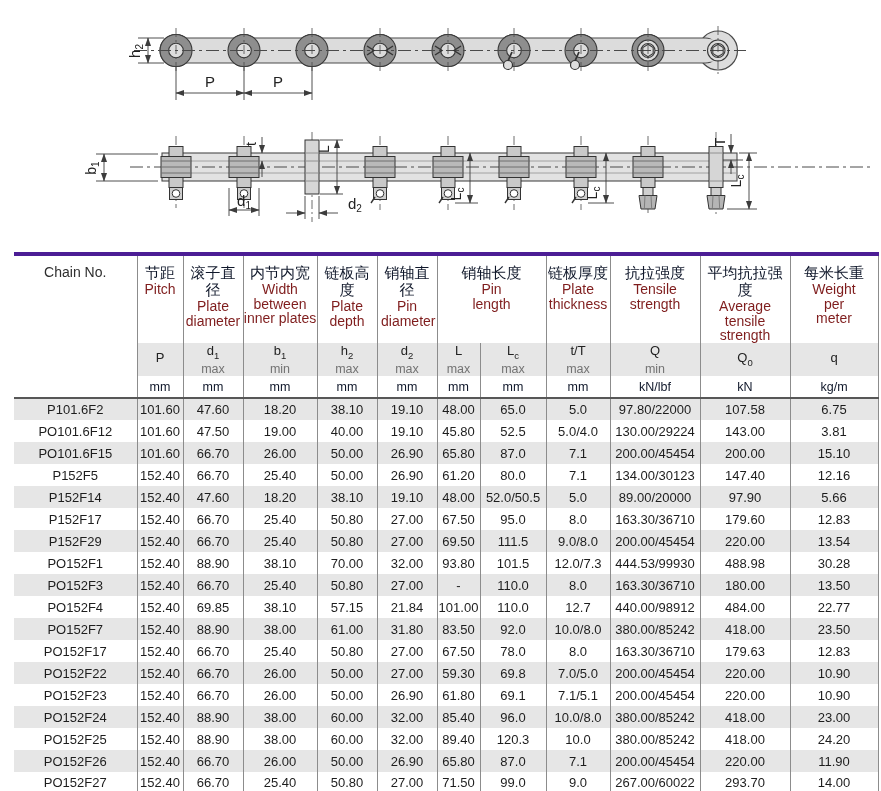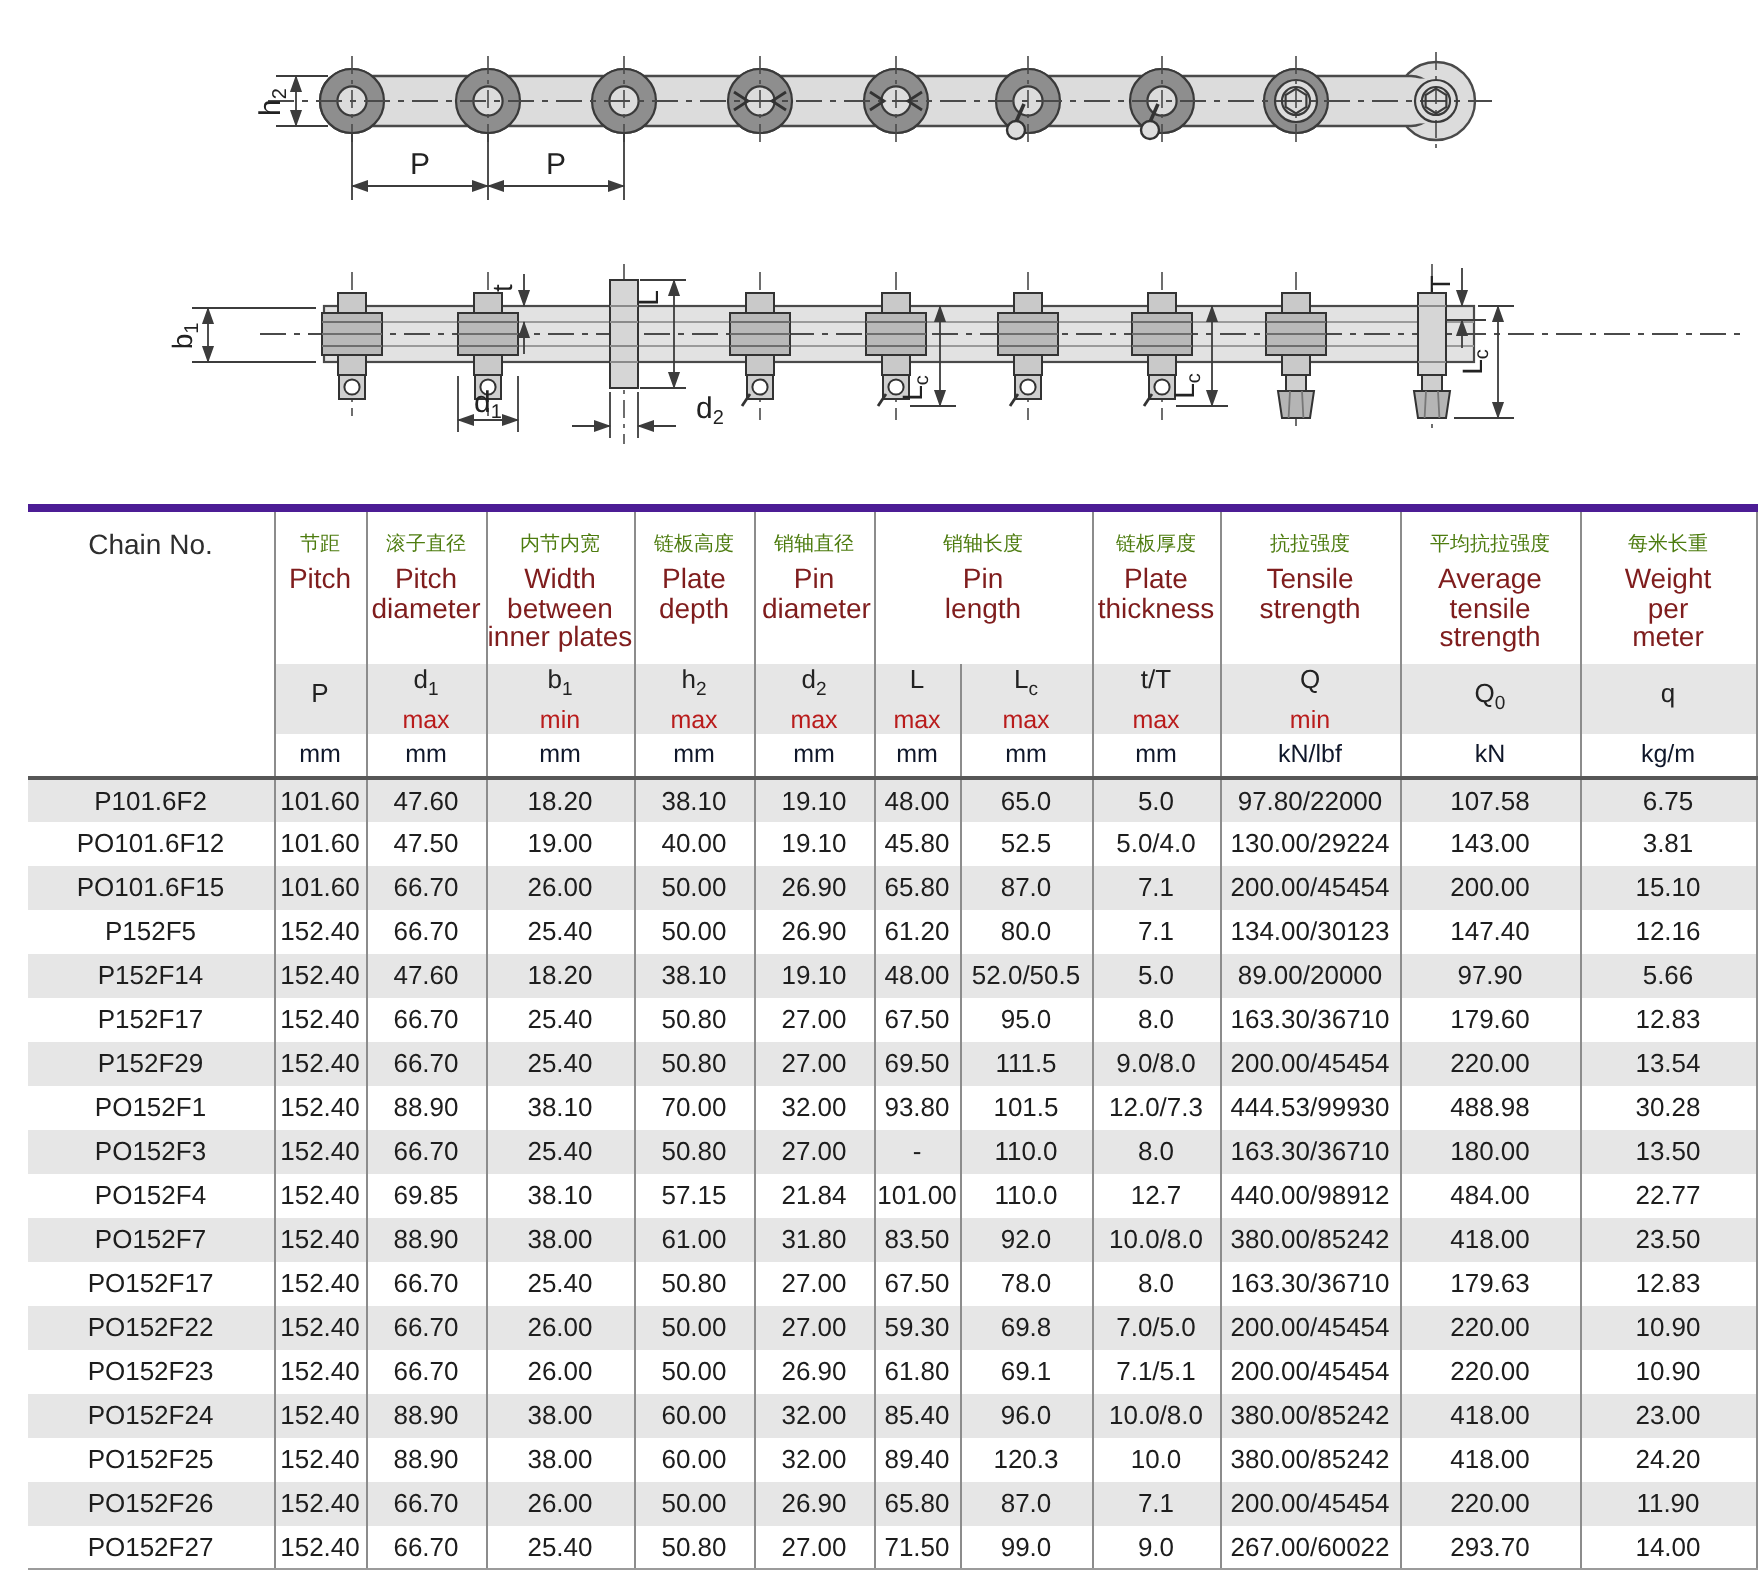--- a/index.html
+++ b/index.html
@@ -7,29 +7,29 @@
   .page { position: relative; width: 881px; height: 791px; background: #fff; overflow: hidden; }
 
   .diagram-wrap { position: absolute; left: 0; top: 0; width: 881px; height: 250px; }
 
   table.spec { position: absolute; left: 14px; top: 252px; width: 864px;
     border-collapse: collapse; table-layout: fixed;
     border-top: 4px solid #4c1d95; }
   th, td { border-right: 1px solid #8c8c8c; font-weight: normal; text-align: center; vertical-align: middle; padding: 0; }
   tr.row-title th { height: 78px; vertical-align: top; padding-top: 8px; }
   th.chaincol { font-size: 14px; color: #2e2e2e; vertical-align: middle; padding-top: 0; border-bottom: 2px solid #575757; }
-  .cn { font-size: 10px; color: #4d7c0f; line-height: 17px; }
+  .cn { font-size: 15px; color: #0f172a; line-height: 17px; }
   .en { font-size: 14px; color: #7f1d1d; line-height: 14.5px; margin-top: 1px; }
   .en.n40 { max-width: 46px; margin-left: auto; margin-right: auto; }
   .en.n52 { max-width: 52px; margin-left: auto; margin-right: auto; }
   .en.n62 { max-width: 64px; margin-left: auto; margin-right: auto; }
   tr.row-sym th { height: 32px; background: #e6e6e6; }
   .s1 { font-size: 13px; color: #222; line-height: 15px; }
   .s1 sub { font-size: 9.5px; }
-  .s2 { font-size: 12.5px; color: #b91c1c; line-height: 14px; }
+  .s2 { font-size: 12.5px; color: #737373; line-height: 14px; }
   tr.row-units td { height: 22px; font-size: 12.5px; color: #0f172a; border-bottom: 2px solid #575757; }
   tbody td { height: 22px; font-size: 13px; color: #1d1d1d; }
   tbody tr:nth-child(odd) { background: #e6e6e6; }
   tbody tr:last-child td { border-bottom: 1px solid #9b9b9b; }
 
   svg text.dim { font-family: "Liberation Sans", sans-serif; font-size: 15px; fill: #222; }
   svg text.dims { font-family: "Liberation Sans", sans-serif; font-size: 14px; fill: #222; }
   svg tspan.subt { font-size: 10px; }
 </style>
 </head>
@@ -303,21 +303,21 @@
     </colgroup>
     <thead>
       <tr class="row-title">
         <th class="chaincol" rowspan="3">Chain No.</th>
         <th>
             <div class="cn">节距</div>
             <div class="en">Pitch</div>
           </th>
         <th>
             <div class="cn">滚子直径</div>
-            <div class="en">Pitch diameter</div>
+            <div class="en">Plate diameter</div>
           </th>
         <th>
             <div class="cn">内节内宽</div>
             <div class="en">Width between inner plates</div>
           </th>
         <th>
             <div class="cn">链板高度</div>
             <div class="en n40">Plate depth</div>
           </th>
         <th>

